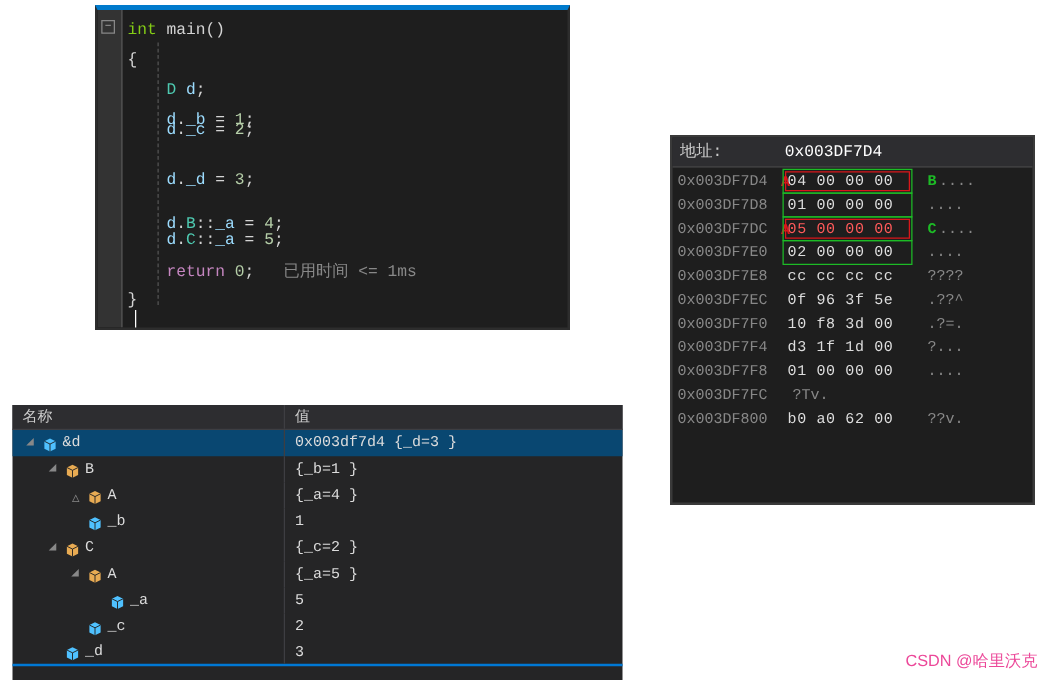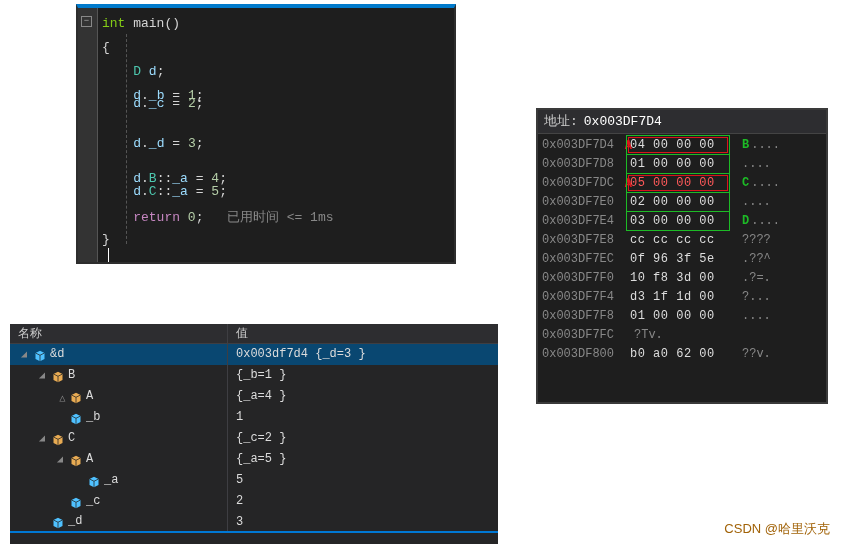--- a/index.html
+++ b/index.html
@@ -92,20 +92,21 @@
     position:absolute; left:536px; top:108px;
     width:292px; height:296px;
     background:#1e1e1e;
     border:2px solid #3a3a3a;
   }
   .mem-head {
     height:24px; line-height:24px;
     background:#2d2d30; display:flex;
     border-bottom:1px solid #444;
     font-size:13px;
+    gap:44px;
   }
   .mem-lab { color:#ccc; padding-left:6px; }
   .mem-field { flex:1; color:#fff; padding-left:6px; }
   .mem-body { padding:2px 4px; }
   .mrow { display:flex; height:19px; line-height:19px; font-size:12px;}
   .maddr { width:88px; color:#888; position:relative; }
   .mbytes { width:108px; color:#ddd; white-space:pre; letter-spacing:0.5px; position:relative; }
   .mascii { flex:1; color:#888; white-space:pre; padding-left:4px; }
   .box-red {
     position:absolute; border:1.5px solid #d9161a;
@@ -113,21 +114,21 @@
   }
   .box-grn {
     position:absolute; border:1.5px solid #1dbb26;
     pointer-events:none;
   }
   .tag { position:absolute; font-size:12px; font-weight:bold; }
   .tag.red { color:#d9161a; } .tag.grn { color:#1dbb26; }
 
   .wm {
     position:absolute; right:12px; bottom:6px;
-    color:#a16207; font-size:13px; font-family:sans-serif;
+    color:#ec4899; font-size:13px; font-family:sans-serif;
   }
 </style>
 </head>
 <body>
 
 <div class="code-panel">
   <div class="gutter">
     <div class="fold" style="top:8px">−</div>
   </div>
   <div class="vline"></div>
@@ -274,25 +275,20 @@
         <div class="maddr">0x003DF7DC<span class="tag red" style="right:-2px;top:1px">A</span></div>
         <div class="mbytes" style="color:#ff5a5a;">05 00 00 00<div class="box-red" style="left:-2px;top:1px;width:100px;height:16px"></div><div class="box-grn" style="left:-4px;top:-1px;width:104px;height:20px"></div></div>
         <div class="mascii"><span class="tag grn" style="position:static;margin-right:2px">C</span>....</div>
       </div>
       <div class="mrow">
         <div class="maddr">0x003DF7E0</div>
         <div class="mbytes" style="">02 00 00 00<div class="box-grn" style="left:-4px;top:-1px;width:104px;height:20px"></div></div>
         <div class="mascii">....</div>
       </div>
       <div class="mrow">
-        <div class="maddr">0x003DF7E4</div>
-        <div class="mbytes" style="">03 00 00 00<div class="box-grn" style="left:-4px;top:-1px;width:104px;height:20px"></div></div>
-        <div class="mascii"><span class="tag grn" style="position:static;margin-right:2px">D</span>....</div>
-      </div>
-      <div class="mrow">
         <div class="maddr">0x003DF7E8</div>
         <div class="mbytes" style="">cc cc cc cc</div>
         <div class="mascii">????</div>
       </div>
       <div class="mrow">
         <div class="maddr">0x003DF7EC</div>
         <div class="mbytes" style="">0f 96 3f 5e</div>
         <div class="mascii">.??^</div>
       </div>
       <div class="mrow">

